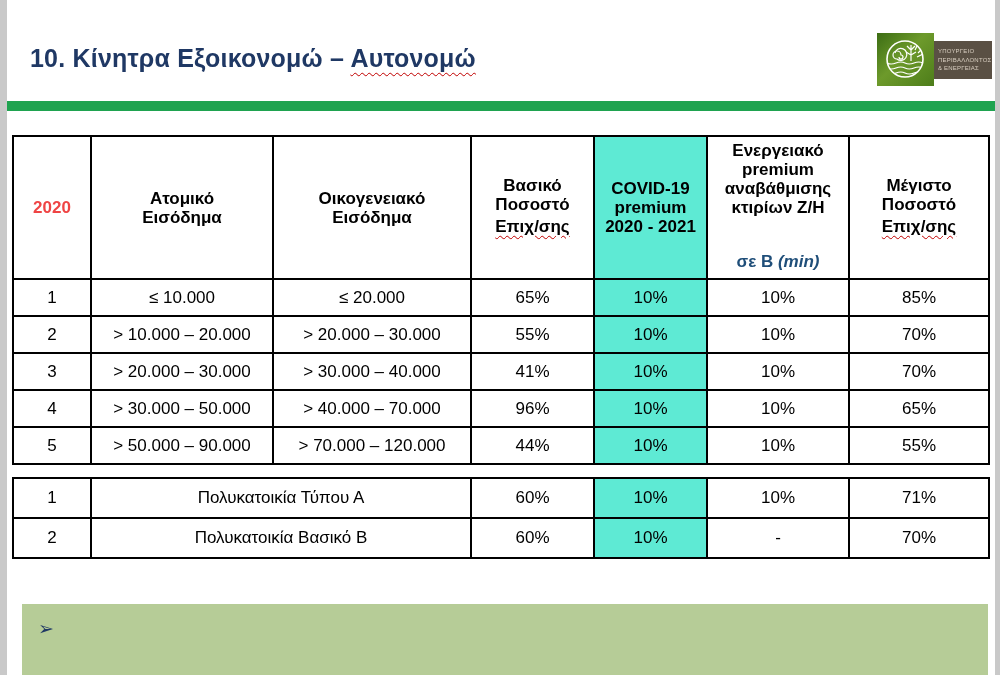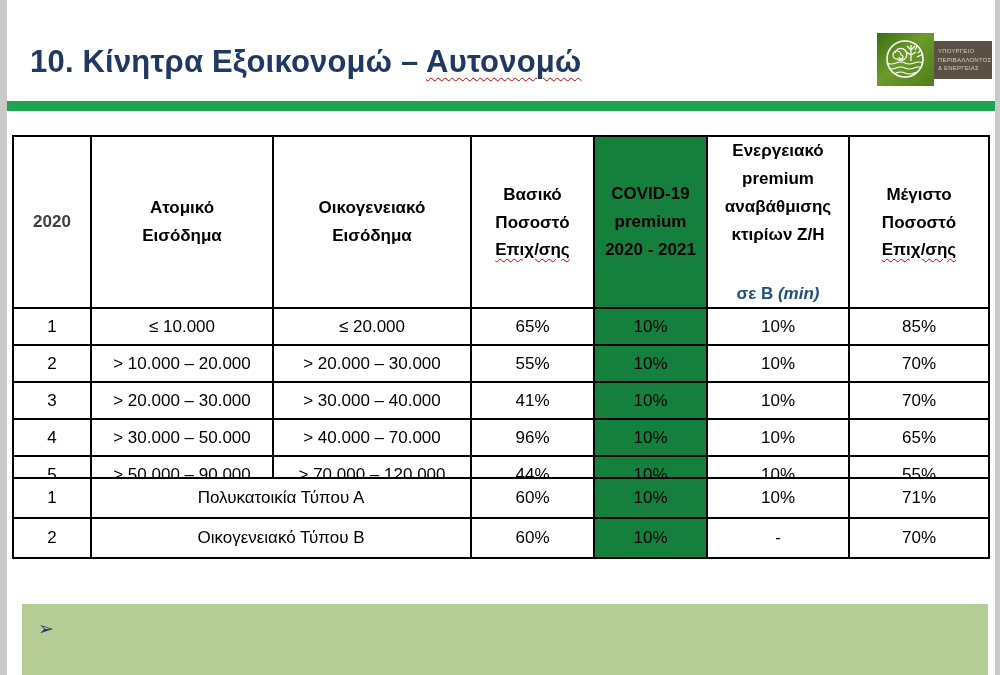--- a/index.html
+++ b/index.html
@@ -8,21 +8,21 @@
     background:#c9c9c9;
     font-family:"Liberation Sans", sans-serif;
   }
   .slide{
     position:absolute;left:7px;top:0;width:988px;height:675px;
     background:#ffffff;overflow:hidden;
   }
   
   .title{
     position:absolute;left:23px;top:44px;margin:0;
-    font-size:31px;font-weight:700;color:#1F3864;letter-spacing:.2px;
+    font-size:25px;font-weight:700;color:#1F3864;letter-spacing:.2px;
     white-space:nowrap;
   }
   .squiggle{
     text-decoration:underline;
     text-decoration-style:wavy;
     text-decoration-color:#C00000;
     text-decoration-thickness:1px;
     text-underline-offset:5px;
   }
   
@@ -51,24 +51,24 @@
   .tbl td{
     border:2px solid #000;text-align:center;vertical-align:middle;
     font-size:17px;padding:0 4px;overflow:hidden;
   }
   .t1{top:135px;}
   .t2{top:477px;}
   .t1 tr.hdr{height:143px;}
   .t1 tr.data{height:37px;}
   .t2 tr.data{height:40px;}
   .hdr td{font-weight:700;}
-  .hdr .hline{display:block;white-space:pre-line;line-height:28px;}
-  .year{font-size:23px;font-weight:700;color:#404040;}
+  .hdr .hline{display:block;white-space:pre-line;line-height:19px;}
+  .year{font-size:23px;font-weight:700;color:#ef4444;}
   td.covid{
-    background:#15803d;
+    background:#5eead4;
     box-shadow:1px 1px 4px rgba(0,0,0,.35);
     margin-top:28px;
   }
   .hsquig{
     display:block;line-height:26px;
     text-decoration:underline;text-decoration-style:wavy;
     text-decoration-color:#C00000;text-decoration-thickness:1px;
     text-underline-offset:3px;
   }
   .blue-sub{display:block;line-height:26px;color:#1F4E79;font-weight:700;margin-top:32px;}
@@ -232,21 +232,21 @@
         <tr class="data">
       <td>1</td>
       <td>Πολυκατοικία Τύπου Α</td>
       <td>60%</td>
       <td class="covid">10%</td>
       <td>10%</td>
       <td>71%</td>
     </tr>
     <tr class="data">
       <td>2</td>
-      <td>Οικογενειακό  Τύπου Β</td>
+      <td>Πολυκατοικία  Βασικό Β</td>
       <td>60%</td>
       <td class="covid">10%</td>
       <td>-</td>
       <td>70%</td>
     </tr>
   </tbody>
     </table>
 
   <div class="note">
     <span class="bullet">➢</span>

